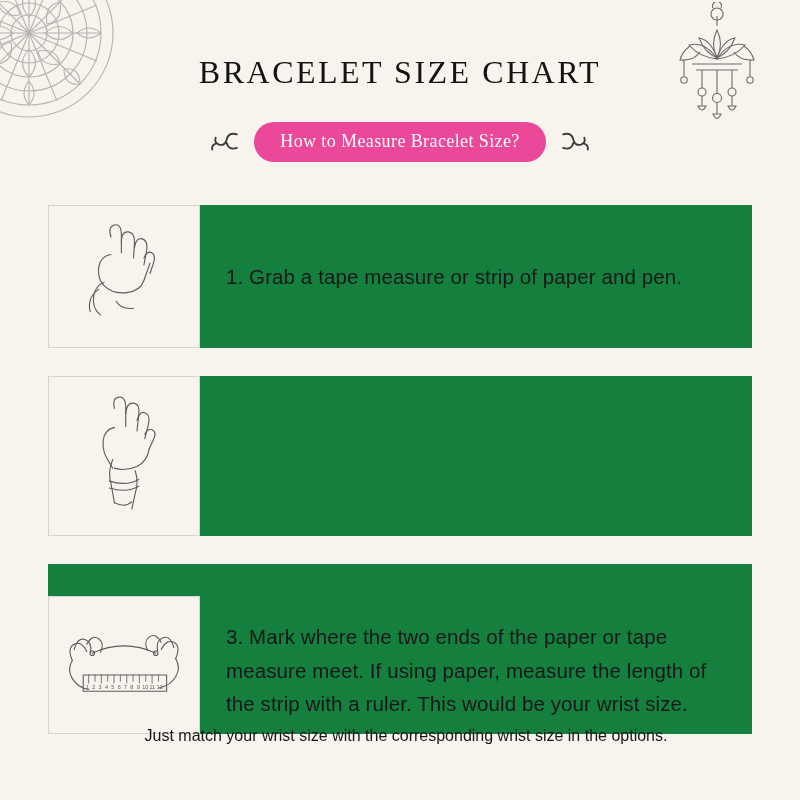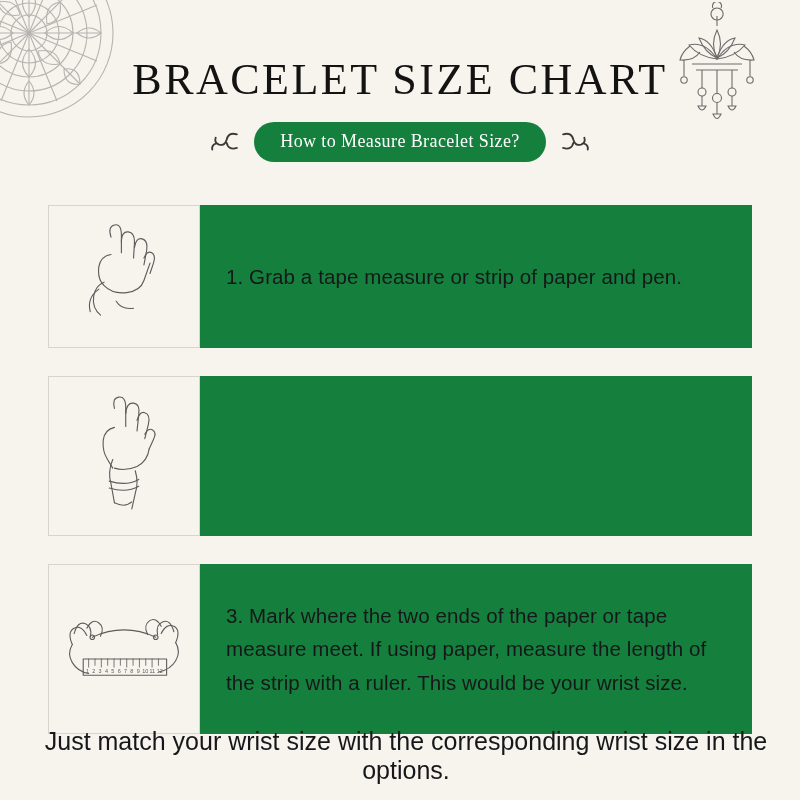--- a/index.html
+++ b/index.html
@@ -36,21 +36,21 @@
   }
 
   
   .page-title {
     position: absolute;
     top: 54px;
     left: 0;
     right: 0;
     text-align: center;
     font-family: "Liberation Serif", serif;
-    font-size: 44px;
+    font-size: 32px;
     letter-spacing: 2.5px;
     color: #131313;
     font-weight: 400;
   }
 
   .subtitle-row {
     position: absolute;
     top: 122px;
     left: 0;
     right: 0;
@@ -58,21 +58,21 @@
     align-items: center;
     justify-content: center;
     gap: 12px;
   }
   .flourish {
     width: 34px;
     height: 26px;
     opacity: .85;
   }
   .subtitle-pill {
-    background: #15803d;
+    background: #ec4899;
     color: #ffffff;
     border-radius: 20px;
     padding: 9px 26px 10px 26px;
     font-family: "Liberation Serif", serif;
     font-size: 18px;
     letter-spacing: .4px;
     white-space: nowrap;
   }
 
   
@@ -103,29 +103,29 @@
     display: flex;
     align-items: center;
     padding: 14px 26px 14px 26px;
     font-size: 20.5px;
     line-height: 1.62;
     color: #16171a;
     letter-spacing: .1px;
   }
   .step-row.r1 { height: 143px; }
   .step-row.r2 { height: 160px; }
-  .step-row.r3 { height: 170px; }
+  .step-row.r3 { height: 170px; align-items: flex-end; }
 
   .footer-note {
     position: absolute;
     left: 0;
     right: 0;
     top: 727px;
     text-align: center;
-    font-size: 25px;
+    font-size: 16px;
     color: #16171a;
     margin-left: 12px;
   }
 
   svg { display: block; }
 </style>
 </head>
 <body>
 
 <div class="mandala-corner">

